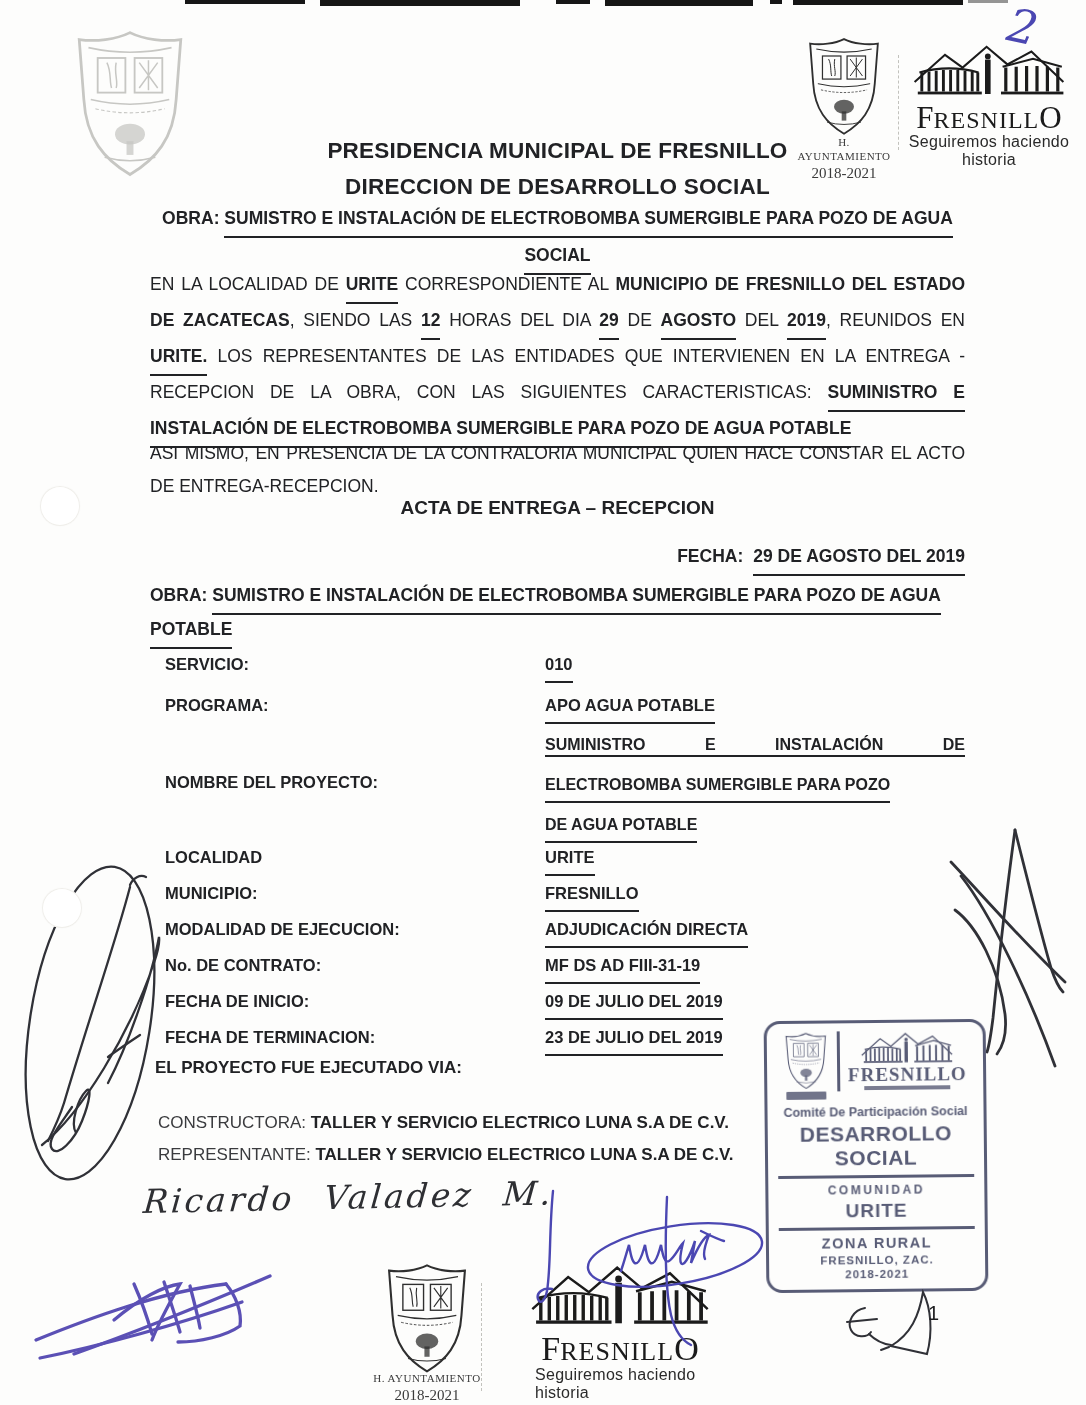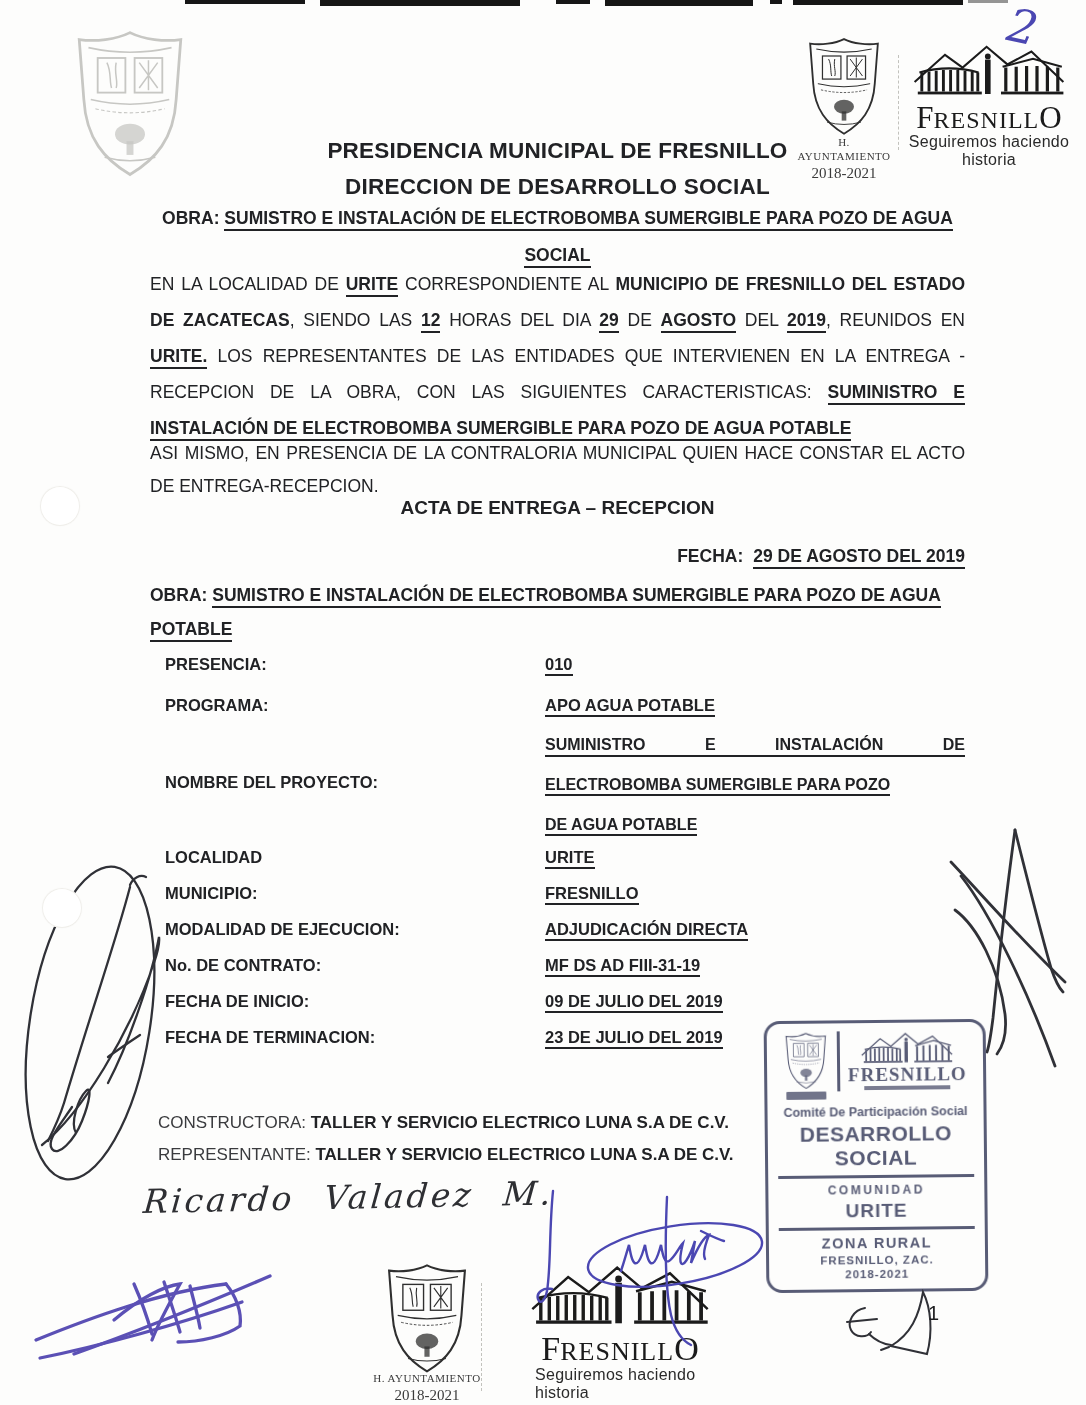--- a/index.html
+++ b/index.html
@@ -5,21 +5,21 @@
   html,body{margin:0;padding:0;background:#e8e8e6;}
   .page{
     position:relative;width:1086px;height:1405px;margin:0 auto;
     background:var(--paper,#fdfdfc);
     font-family:"Liberation Sans",sans-serif;
     color:var(--ink,#212225);
     overflow:hidden;
   }
   .abs{position:absolute;}
   .b{font-weight:bold;}
-  .u{border-bottom:2px solid currentColor;padding-bottom:1px;}
+  .u{border-bottom:2px solid currentColor;padding-bottom:8px;}
   
   .scanband{position:absolute;top:0;background:#161616;}
   
   .punch{position:absolute;width:40px;height:40px;border-radius:50%;background:#fff;
     box-shadow:inset 0 0 0 1px #f0efeb, 0 0 2px rgba(0,0,0,0.03);}
   
   .crest{color:#2f2f2f;}
   .crest-faint{color:#9b9b96;opacity:.55;}
   .crest-caption{font-family:"Liberation Serif",serif;text-align:center;color:#3a3a3a;line-height:1.25;}
   .crest-caption .l1{font-size:11px;letter-spacing:.5px;}
@@ -175,21 +175,21 @@
 
   <div class="abs tcol fecha" style="top:546px;">
     <span>FECHA:</span><span class="u">29 DE AGOSTO DEL 2019</span>
   </div>
 
   <div class="abs tcol obra-sec" style="top:578px;">
     <span>OBRA:</span> <span class="u">SUMISTRO E INSTALACIÓN DE ELECTROBOMBA SUMERGIBLE PARA POZO DE AGUA POTABLE</span>
   </div>
 
   <div class="frow" style="top:655px;">
-    <span class="lab">PRESENCIA:</span>
+    <span class="lab">SERVICIO:</span>
       <span class="val"><span class="u">010</span></span>
   </div>
   <div class="frow" style="top:696px;">
     <span class="lab">PROGRAMA:</span>
       <span class="val"><span class="u">APO AGUA POTABLE</span></span>
   </div>
   <div class="frow" style="top:773px;">
     <span class="lab">NOMBRE DEL PROYECTO:</span>
   </div>
   <div class="vline just" style="top:736px;">SUMINISTRO E INSTALACIÓN DE</div>
@@ -213,20 +213,21 @@
   </div>
   <div class="frow" style="top:992px;">
     <span class="lab">FECHA DE INICIO:</span>
       <span class="val"><span class="u">09 DE JULIO DEL 2019</span></span>
   </div>
   <div class="frow" style="top:1028px;">
     <span class="lab">FECHA DE TERMINACION:</span>
       <span class="val"><span class="u">23 DE JULIO DEL 2019</span></span>
   </div>
 
+  <div class="abs exec" style="left:155px;top:1058px;">EL PROYECTO FUE EJECUTADO VIA:</div>
 
   <div class="abs cons" style="left:150px;top:1113px;">
     <span class="lab">CONSTRUCTORA:</span> <span class="valb">TALLER Y SERVICIO ELECTRICO LUNA S.A DE C.V.</span>
   </div>
   <div class="abs cons" style="left:150px;top:1145px;">
     <span class="lab">REPRESENTANTE:</span> <span class="valb">TALLER Y SERVICIO ELECTRICO LUNA S.A DE C.V.</span>
   </div>
 
   <div class="abs handname" style="left:145px;top:1182px;">Ricardo Valadez M.</div>
 

